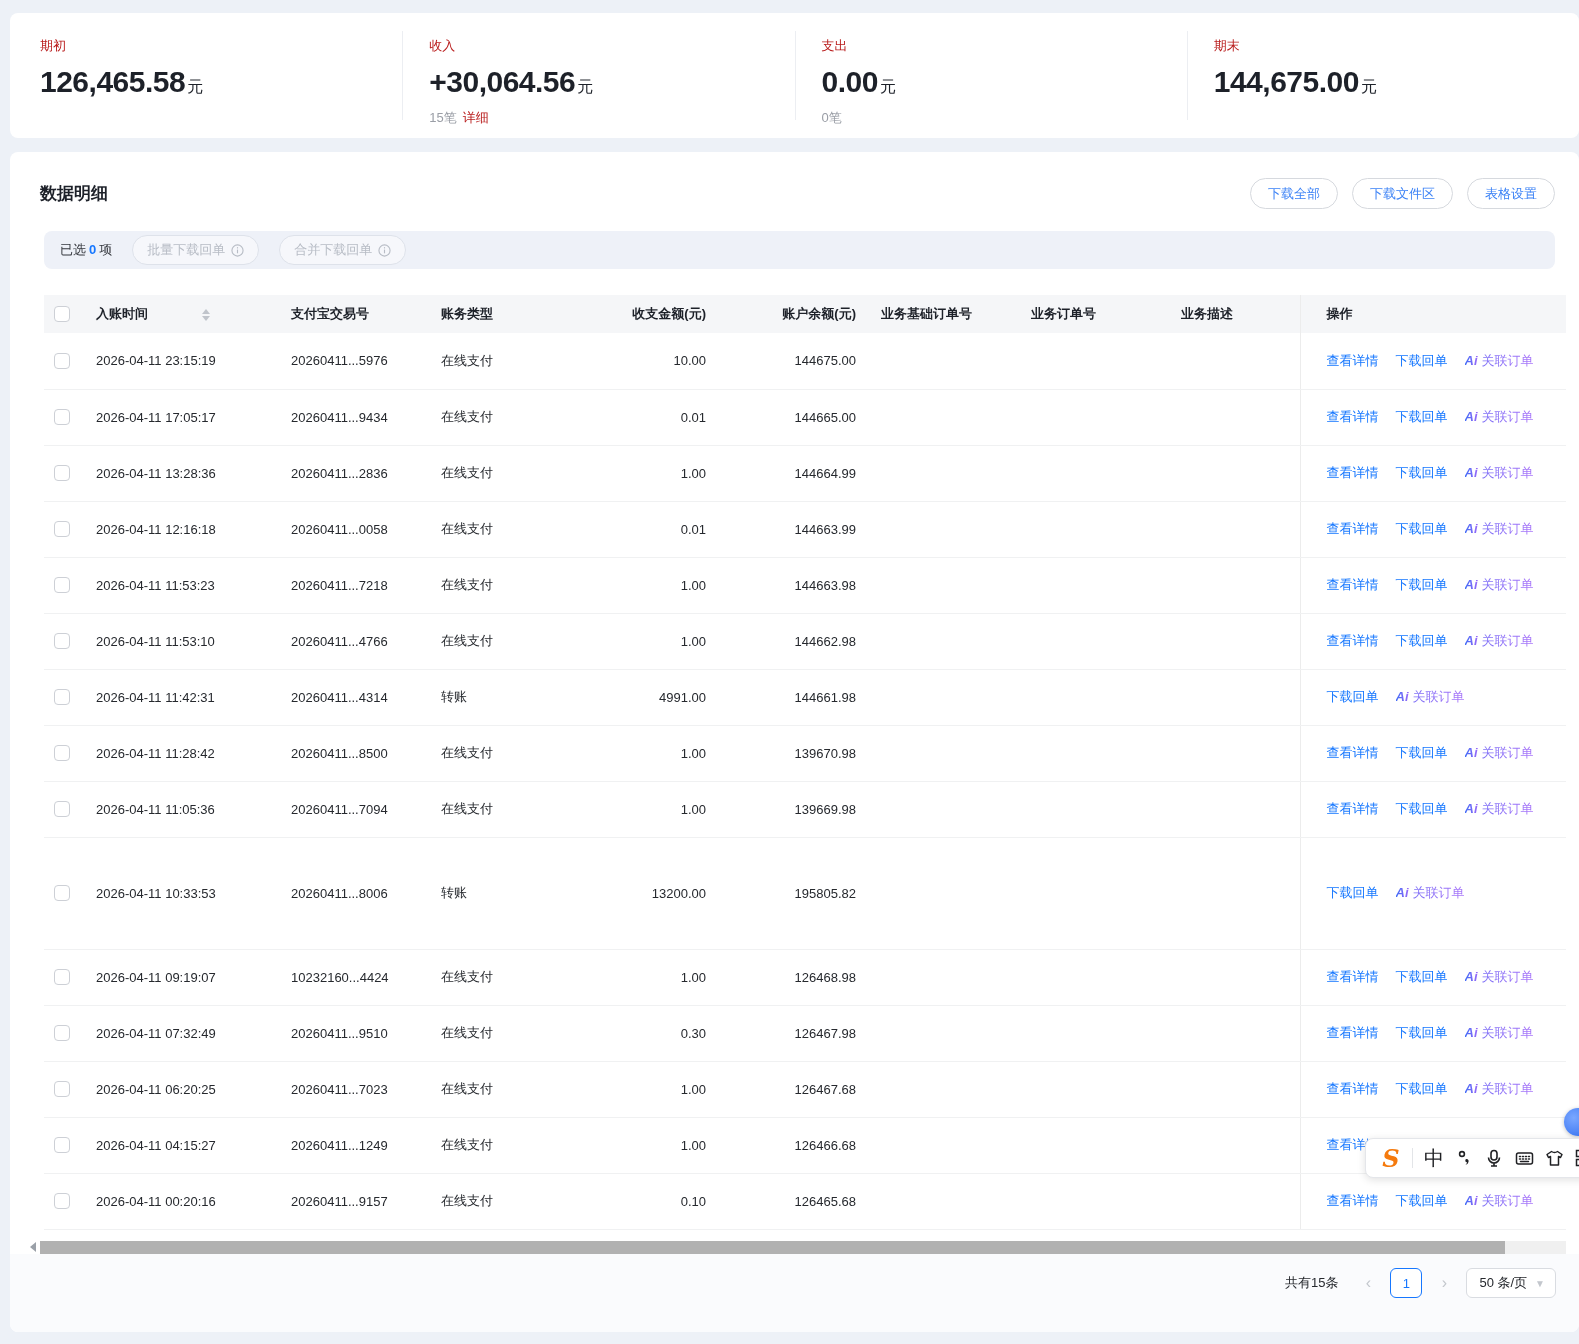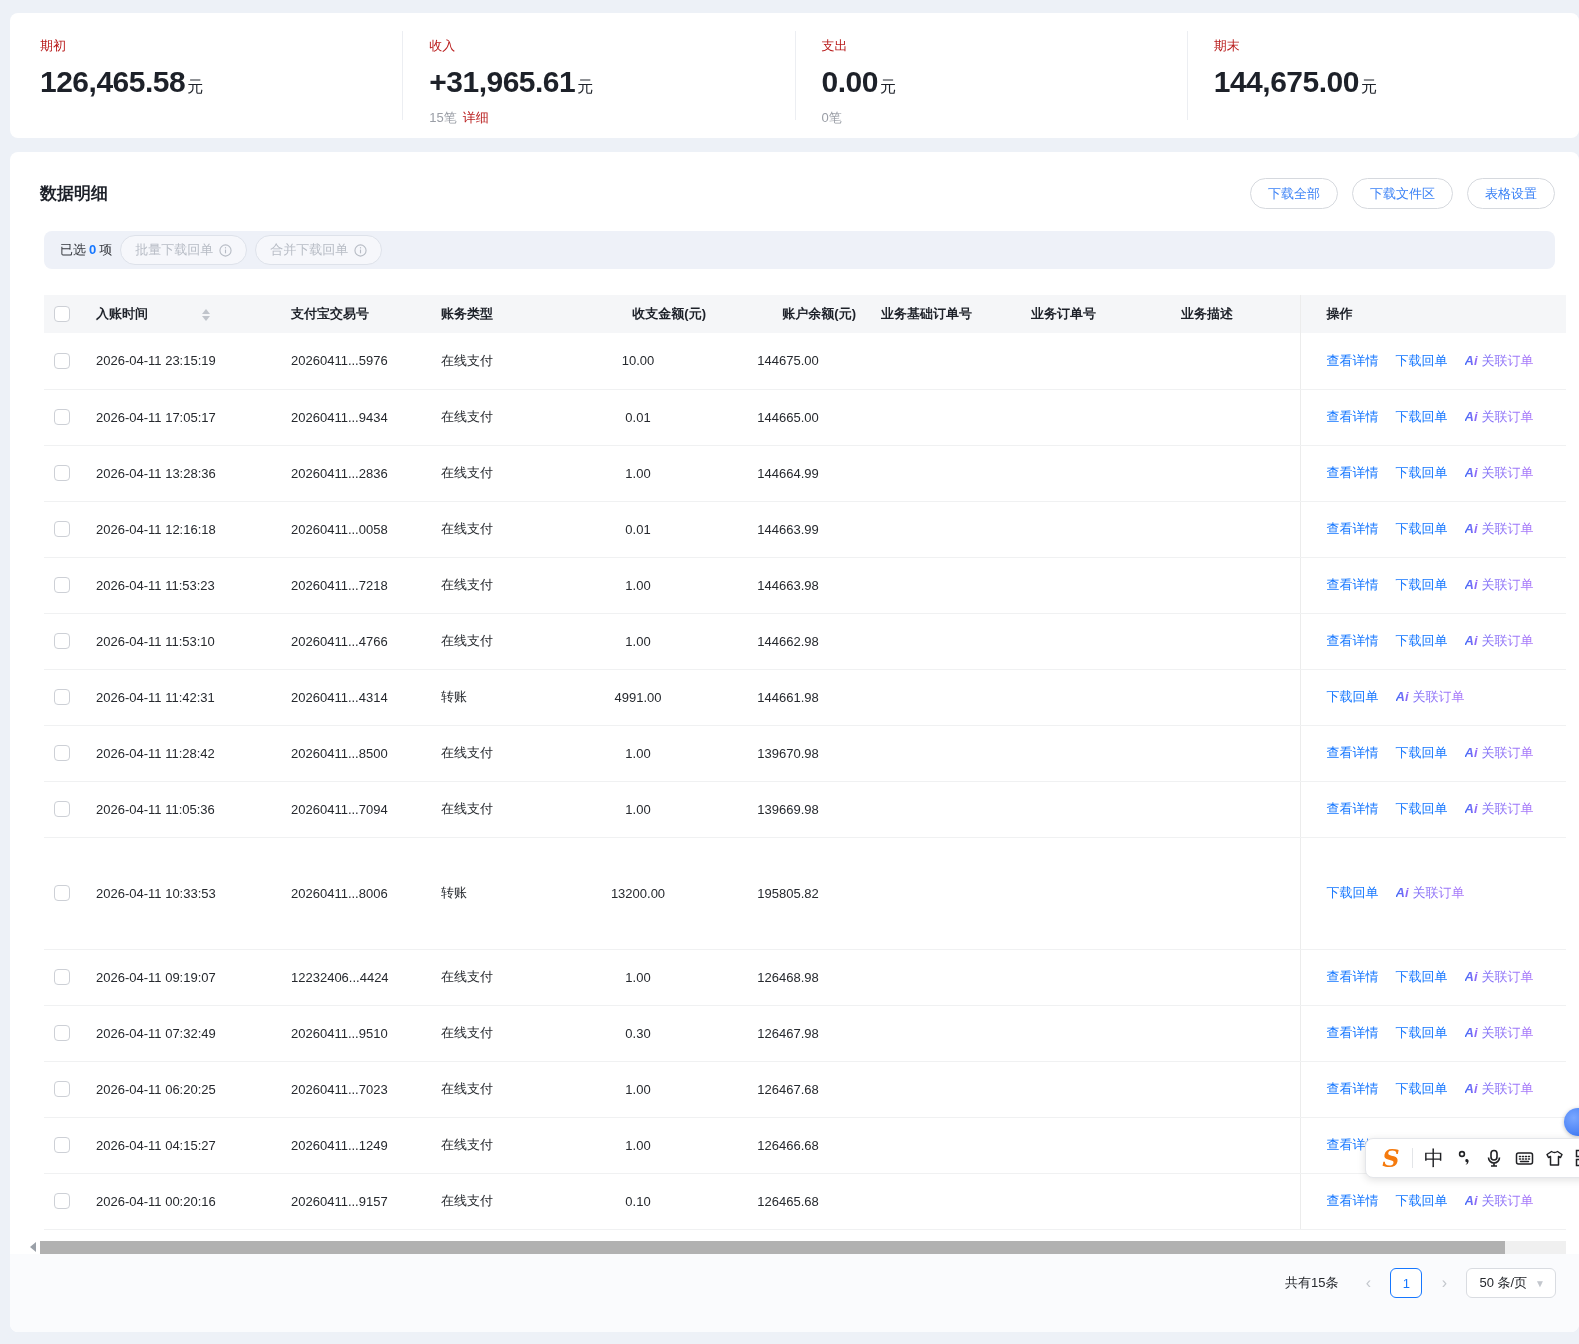--- a/index.html
+++ b/index.html
@@ -23,39 +23,39 @@
 
   
   .panel { top:152px; height:1180px; }
   .panel-head { display:flex; align-items:center; justify-content:space-between; padding:26px 24px 0 30px; }
   .panel-title { font-size:17px; font-weight:700; color:#1d2129; }
   .head-btns { display:flex; gap:14px; }
   .pill-btn { border:1px solid #d6d9de; background:#fff; border-radius:16px; height:31px;
     padding:0 17px; font-size:13px; color:#3b82f6; cursor:pointer; font-family:inherit; }
 
   .sel-bar { margin:22px 24px 0 34px; background:#eef1f8; border-radius:8px; height:38px;
-    display:flex; align-items:center; padding:0 16px; gap:8px; }
+    display:flex; align-items:center; padding:0 16px; gap:20px; }
   .sel-text { font-size:13px; color:#33363c; }
   .sel-count { color:#1677ff; font-weight:700; padding:0 3px; }
   .dis-btn { border:1px solid #dee2ea; background:rgba(255,255,255,0.45); color:#b7bcc5;
     border-radius:16px; height:30px; padding:8px 14px; font-size:13px; display:inline-flex;
     align-items:center; gap:6px; font-family:inherit; }
   .info-i { width:13px; height:13px; display:inline-block; }
 
   
   .tbl-wrap { margin:26px 0 0 0; padding:0 23px 0 34px; }
   table { border-collapse:collapse; table-layout:fixed; width:1522px; }
   th,td { font-size:13px; overflow:hidden; white-space:nowrap; }
   thead th { background:#f5f6f8; height:38px; text-align:left; font-weight:700; color:#1d2129; padding:0 0 0 11px; }
   thead th.num { text-align:right; padding:0 14px 0 0; }
   thead th.op-col { border-left:1px solid #ececec; padding-left:26px; }
   thead th.chk { padding-left:10px; }
   tbody td { height:56px; border-bottom:1px solid #f0f1f2; color:#26292e; padding:0 0 0 11px; }
   tbody tr.tall td { height:112px; }
-  tbody td.num { text-align:center; padding:0 14px 0 0; }
+  tbody td.num { text-align:right; padding:0 14px 0 0; }
   tbody td.op-col { border-left:1px solid #ececec; padding-left:26px; }
   tbody td.chk { padding-left:10px; }
   .checkbox { width:16px; height:16px; border:1px solid #cdd0d6; border-radius:4px; background:#fff; display:inline-block; vertical-align:middle; cursor:pointer; }
   .sort-ic { display:inline-flex; flex-direction:column; gap:2px; margin-left:54px; vertical-align:middle; }
   .sort-ic i { width:0; height:0; border-left:4px solid transparent; border-right:4px solid transparent; display:block; }
   .sort-up { border-bottom:5px solid #c0c4cb; }
   .sort-dn { border-top:5px solid #c0c4cb; }
   .lnk { color:#1677ff; text-decoration:none; margin-right:17px; cursor:pointer; }
   .ai-wrap { cursor:pointer; }
   .ai-glyph { font-weight:800; font-style:italic; margin-right:4px;
@@ -97,21 +97,21 @@
 </head>
 <body>
 
 <div class="card summary">
   <div class="sum-col">
     <div class="sum-label">期初</div>
     <div class="sum-value"><span>126,465.58</span><span class="sum-unit">元</span></div>
   </div>
   <div class="sum-col">
     <div class="sum-label">收入</div>
-    <div class="sum-value"><span>+31,965.61</span><span class="sum-unit">元</span></div>
+    <div class="sum-value"><span>+30,064.56</span><span class="sum-unit">元</span></div>
     <div class="sum-sub"><span>15笔</span><a>详细</a></div>
   </div>
   <div class="sum-col">
     <div class="sum-label">支出</div>
     <div class="sum-value"><span>0.00</span><span class="sum-unit">元</span></div>
     <div class="sum-sub">0笔</div>
   </div>
   <div class="sum-col">
     <div class="sum-label">期末</div>
     <div class="sum-value"><span>144,675.00</span><span class="sum-unit">元</span></div>
@@ -298,21 +298,21 @@
             <td class="num">13200.00</td>
             <td class="num">195805.82</td>
             <td></td>
             <td></td>
             <td></td>
             <td class="op-col"><a class="lnk">下载回单</a><span class="ai-wrap"><span class="ai-glyph">Ai</span><a class="ai-link">关联订单</a></span></td>
           </tr>
           <tr>
             <td class="chk"><span class="checkbox"></span></td>
             <td>2026-04-11 09:19:07</td>
-            <td>12232406...4424</td>
+            <td>10232160...4424</td>
             <td>在线支付</td>
             <td class="num">1.00</td>
             <td class="num">126468.98</td>
             <td></td>
             <td></td>
             <td></td>
             <td class="op-col"><a class="lnk">查看详情</a><a class="lnk">下载回单</a><span class="ai-wrap"><span class="ai-glyph">Ai</span><a class="ai-link">关联订单</a></span></td>
           </tr>
           <tr>
             <td class="chk"><span class="checkbox"></span></td>

